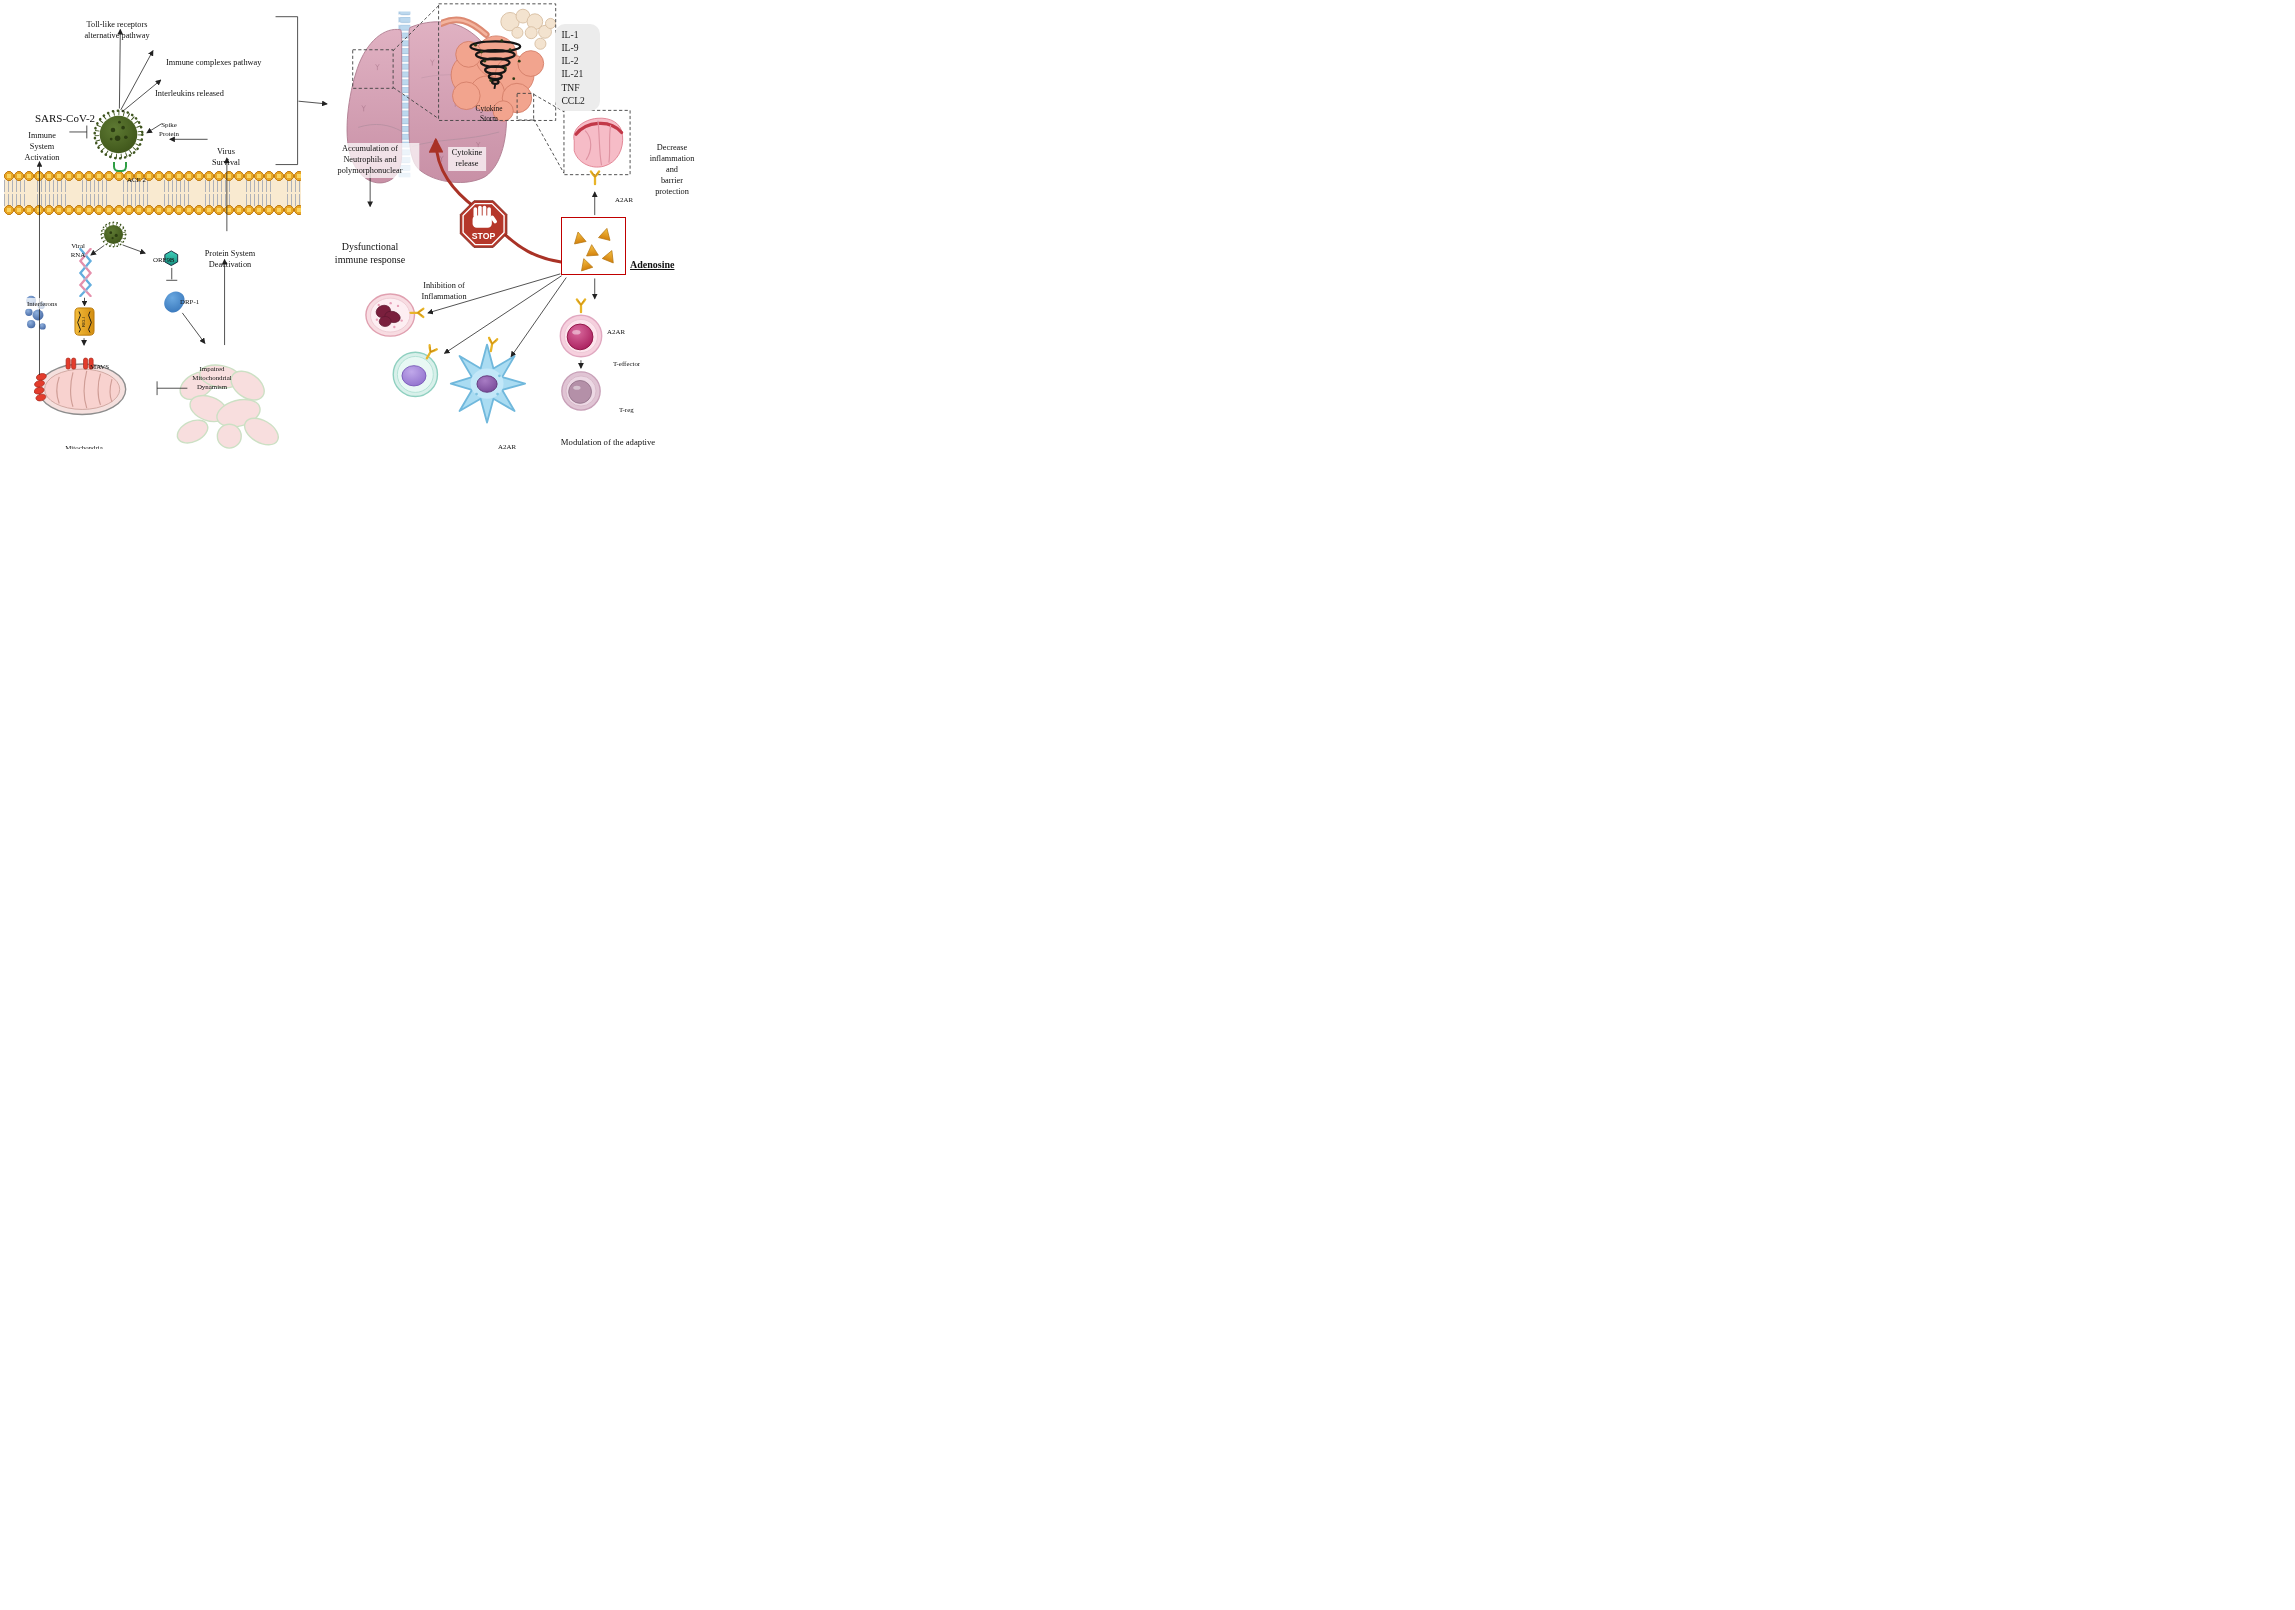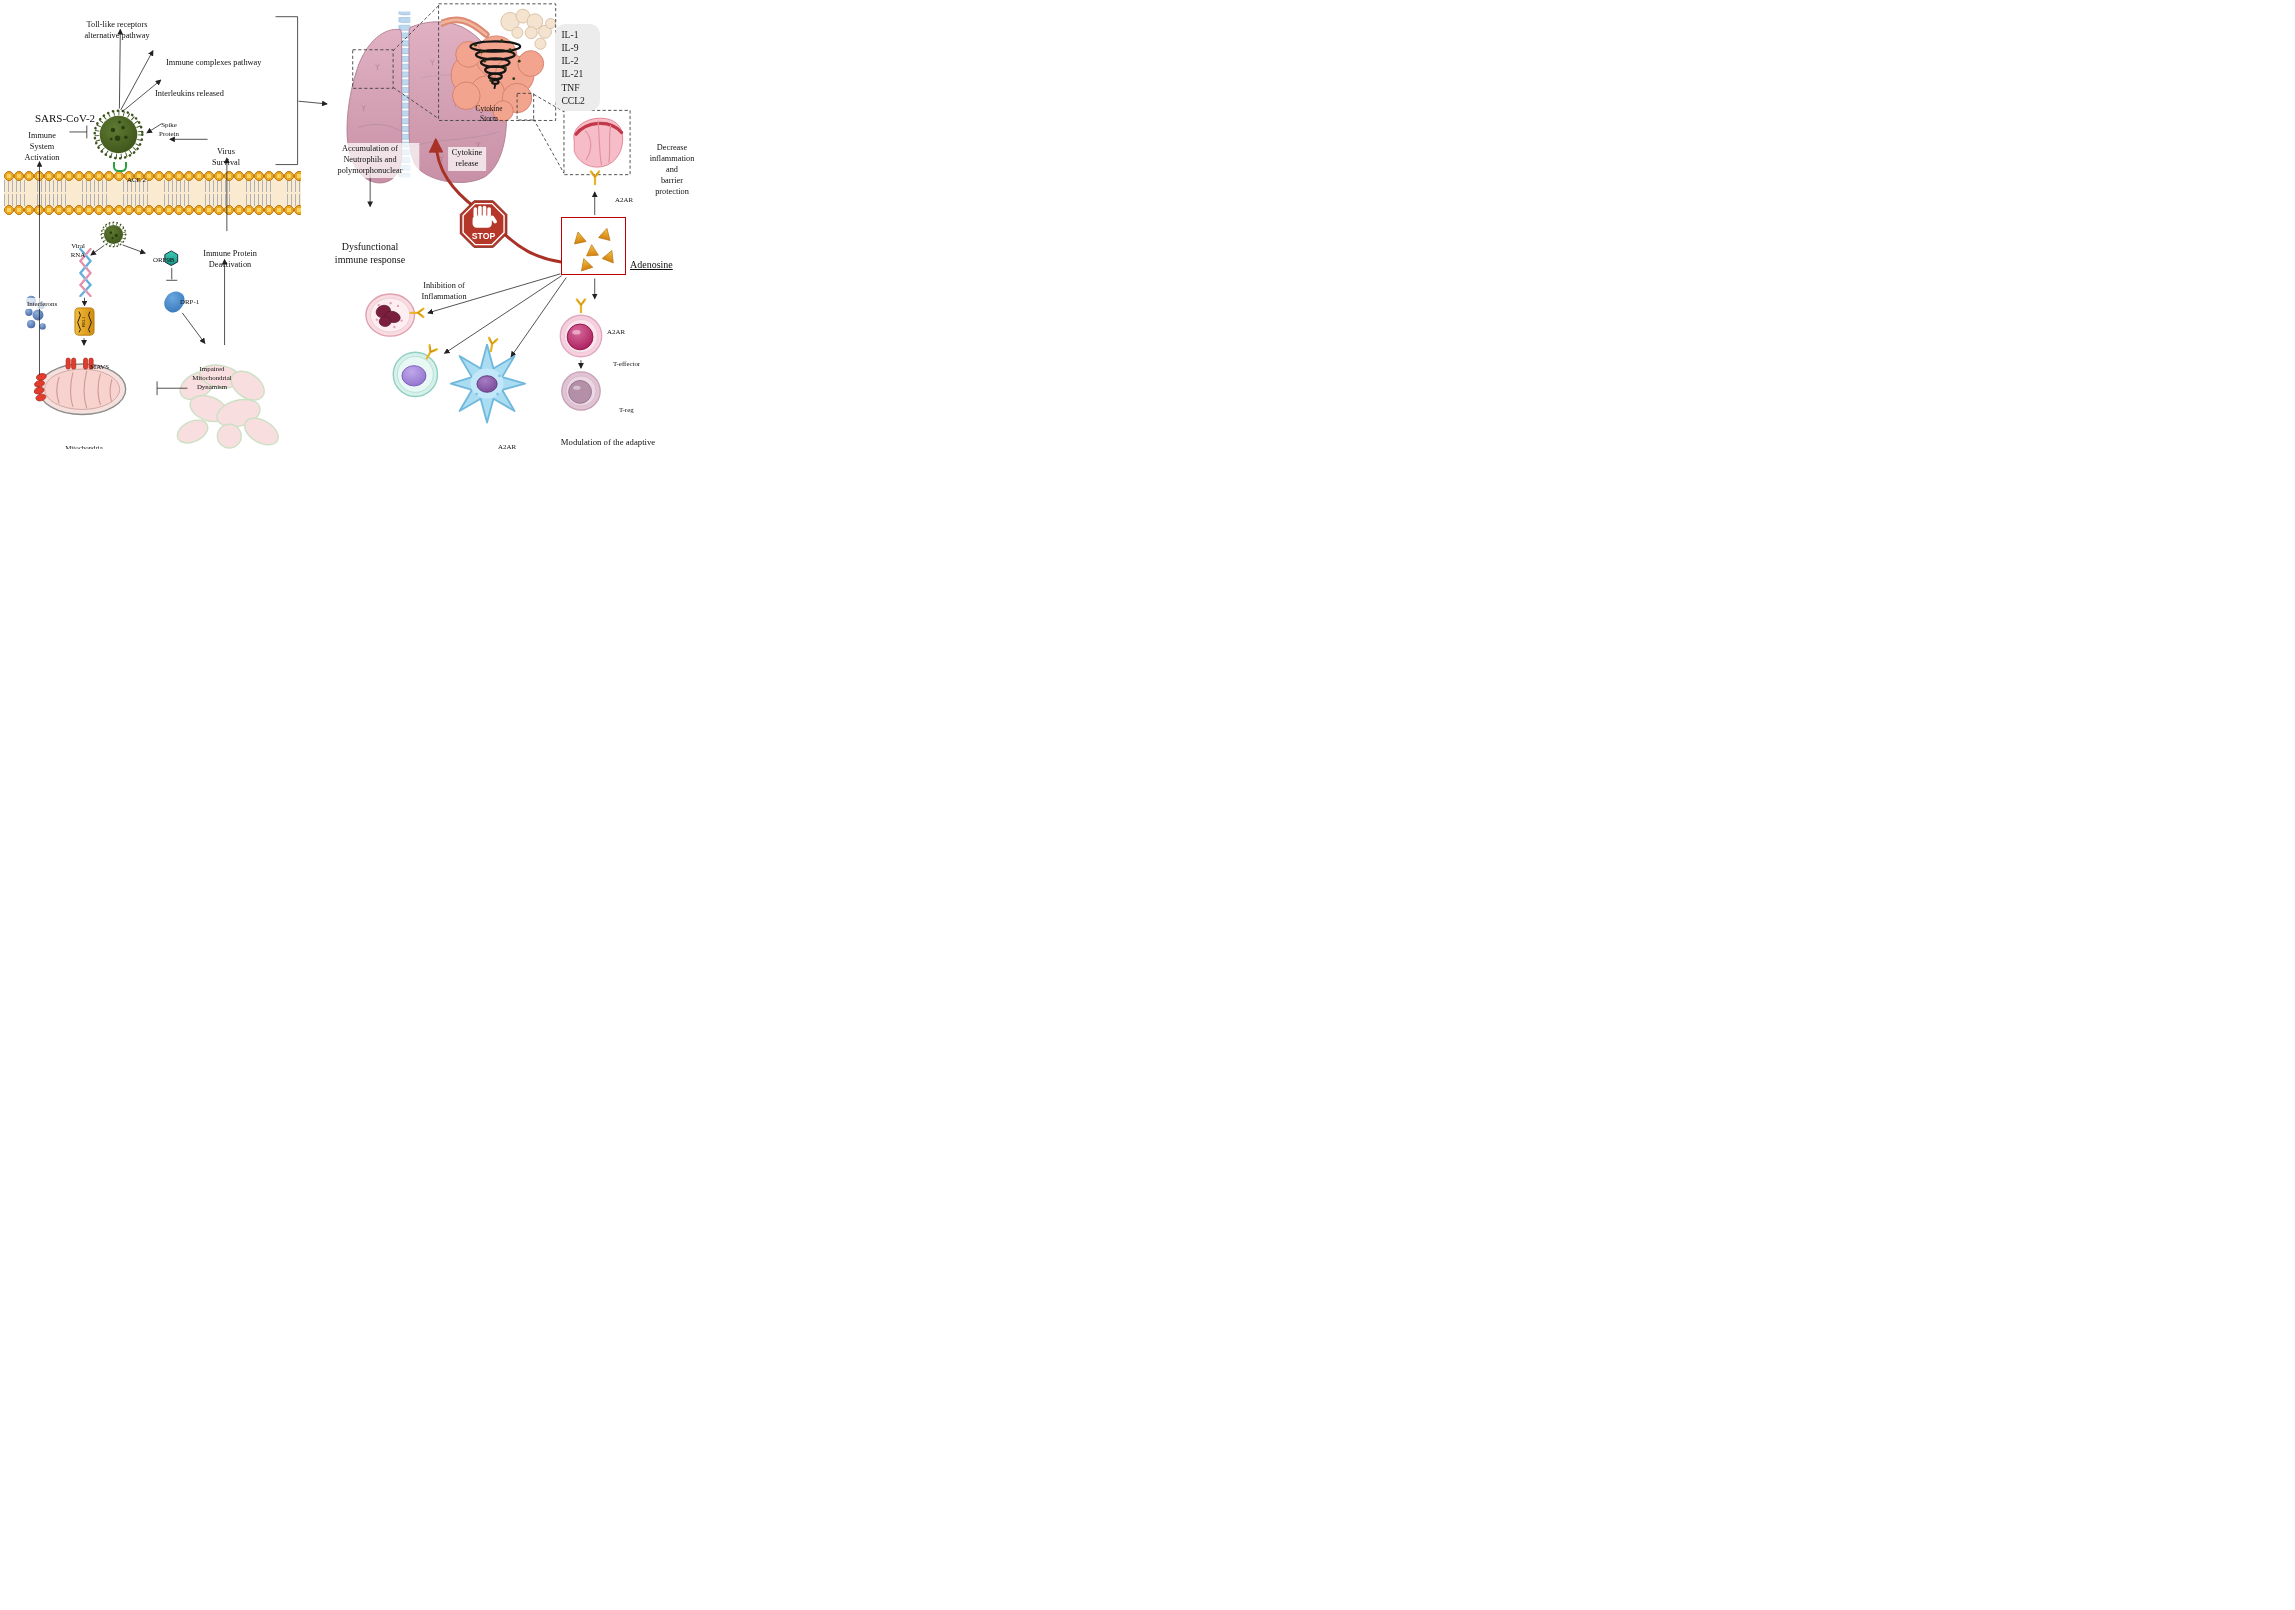--- a/index.html
+++ b/index.html
@@ -18,21 +18,21 @@
      background:repeating-linear-gradient(90deg, rgba(125,140,168,.6) 0 0.7px, transparent 0.7px 4.1px);}
   .t1{top:9.2px}.t2{bottom:9.2px}
   .mem-row{position:absolute;left:0;right:0;height:10px;
      background-image:radial-gradient(circle at 5px 5px,#f9d35e 0 2.3px,#eaa622 2.3px 3.9px,#c07c12 3.9px 4.7px,transparent 5px);
      background-size:10px 10px;}
   .mrtop{top:0}.mrbot{bottom:0}
   .ace2{position:absolute;left:113px;top:162px;width:10px;height:8.3px;
         border:2.3px solid #2f9e44;border-top:none;border-radius:0 0 5.5px 5.5px;}
   .adenobox{position:absolute;left:561px;top:217px;width:63px;height:56px;
             border:1.8px solid #c00000;background:#fff;}
-  .adeno-label{position:absolute;left:630px;top:242px;font-size:10px;font-weight:normal;
+  .adeno-label{position:absolute;left:630px;top:242px;font-size:10px;font-weight:bold;
                text-decoration:underline;}
   svg{display:block;}
 </style>
 </head>
 <body>
 
 <div id="canvas">
 
   <svg class="abs" style="left:316px;top:9.2px" width="197" height="180" viewBox="0 0 430 392">
     <defs>
@@ -434,21 +434,21 @@
   <div class="lbl" style="left:42px;top:115px;font-size:8.3px">Immune
 System
 Activation</div>
   <div class="lbl left" style="left:127px;top:159px;font-size:6.9px">ACE 2</div>
   <div class="lbl" style="left:226px;top:131px;font-size:8.3px">Virus
 Survival</div>
   <div class="lbl" style="left:78px;top:225px;font-size:6.9px">Viral
 RNA</div>
   <div class="lbl left" style="left:153px;top:239px;font-size:6.9px">ORF9B</div>
   <div class="lbl left" style="left:180px;top:281px;font-size:6.9px">DRP-1</div>
-  <div class="lbl" style="left:230px;top:233px;font-size:8.3px">Immune Protein
+  <div class="lbl" style="left:230px;top:233px;font-size:8.3px">Protein System
 Deactivation</div>
   <div class="lbl bgw" style="left:42px;top:282px;font-size:6.9px">Interferons</div>
   <div class="lbl left" style="left:90px;top:346px;font-size:6.9px">MAVS</div>
   <div class="lbl" style="left:84px;top:427px;font-size:6.9px">Mitochondria</div>
   <div class="lbl" style="left:212px;top:348px;font-size:6.9px">Impaired
 Mitochondrial
 Dynamism</div>
 
   <div class="lbl bgw" style="left:370px;top:127px;font-size:8.3px;width:92px">Accumulation of
 Neutrophils and

